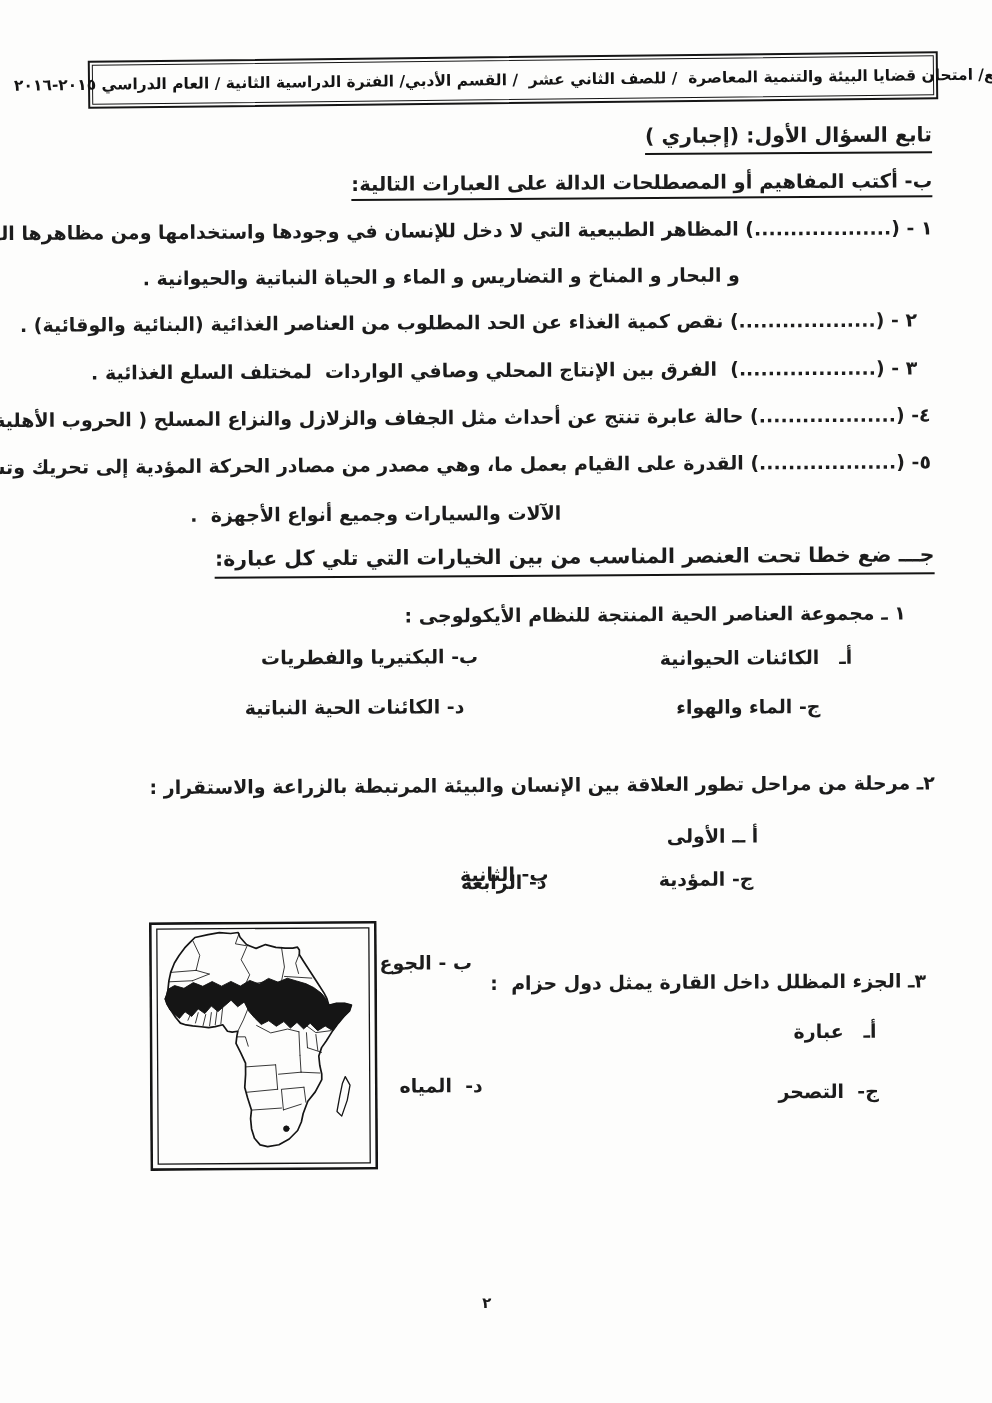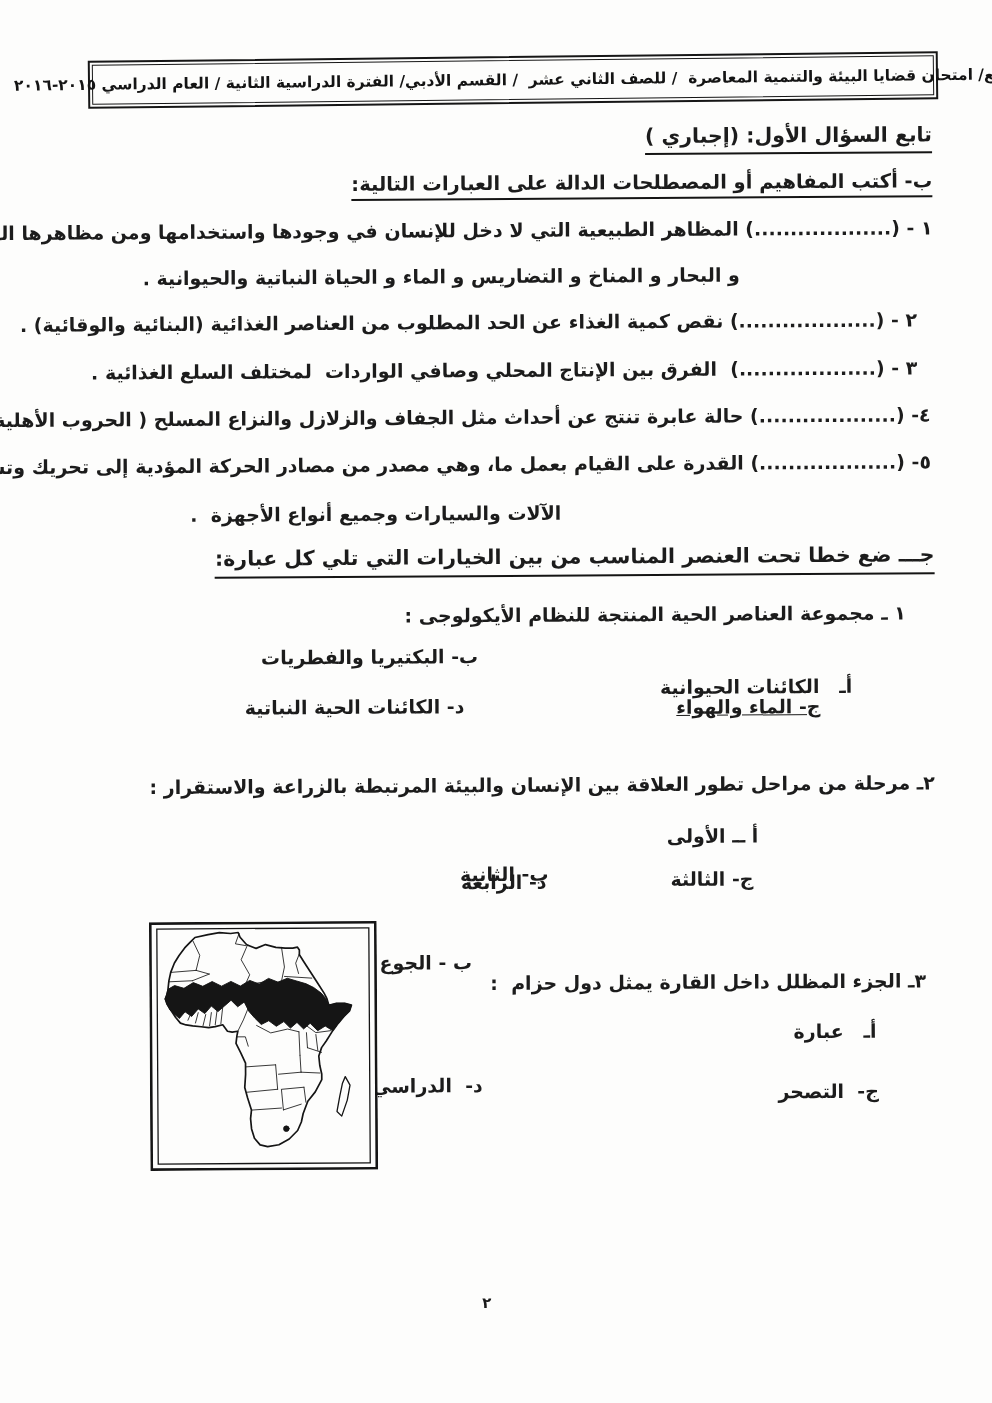--- a/index.html
+++ b/index.html
@@ -72,36 +72,36 @@
     <div class="line" style="top:359px;right:73px;">٣ - (...................)  الفرق بين الإنتاج المحلي وصافي الواردات  لمختلف السلع الغذائية .</div>
 
     <div class="line" style="top:406px;right:60px;">٤- (...................) حالة عابرة تنتج عن أحداث مثل الجفاف والزلازل والنزاع المسلح ( الحروب الأهلية) .</div>
 
     <div class="line" style="top:453px;right:60px;">٥- (...................) القدرة على القيام بعمل ما، وهي مصدر من مصادر الحركة المؤدية إلى تحريك وتشغيل</div>
     <div class="line" style="top:502px;right:430px;">الآلات والسيارات وجميع أنواع الأجهزة  .</div>
 
     <div class="line bighead" style="top:545px;right:57px;">جـــ ضع خطا تحت العنصر المناسب من بين الخيارات التي تلي كل عبارة:</div>
 
     <div class="line" style="top:604px;right:86px;">١ ـ مجموعة العناصر الحية المنتجة للنظام الأيكولوجى :</div>
-    <div class="line opt" style="top:648px;right:140px;margin-top:29px;">أـ   الكائنات الحيوانية</div>
+    <div class="line opt" style="top:648px;right:140px;">أـ   الكائنات الحيوانية</div>
     <div class="line opt" style="top:645px;right:514px;">ب- البكتيريا والفطريات</div>
-    <div class="line opt" style="top:697px;right:172px;text-decoration:underline;">ج- الماء والهواء</div>
+    <div class="line opt" style="top:697px;right:172px;">ج- الماء والهواء</div>
     <div class="line opt" style="top:695px;right:528px;">د- الكائنات الحية النباتية</div>
 
     <div class="line" style="top:774px;right:58px;">٢ـ مرحلة من مراحل تطور العلاقة بين الإنسان والبيئة المرتبطة بالزراعة والاستقرار :</div>
     <div class="line opt" style="top:826px;right:235px;">أ ــ الأولى</div>
     <div class="line opt" style="top:823px;right:445px;margin-top:40px;">ب- الثانية</div>
-    <div class="line opt" style="top:869px;right:240px;">ج- الثالثة</div>
+    <div class="line opt" style="top:869px;right:240px;">ج- المؤدية</div>
     <div class="line opt" style="top:871px;right:447px;">د- الرابعة</div>
 
     <div class="line" style="top:972px;right:68px;">٣ـ الجزء المظلل داخل القارة يمثل دول حزام  :</div>
     <div class="line opt" style="top:1022px;right:118px;">أـ   عبارة</div>
     <div class="line opt" style="top:951px;right:522px;">ب - الجوع</div>
     <div class="line opt" style="top:1082px;right:116px;text-align:right;">ج-  التصحر</div>
-    <div class="line opt" style="top:1074px;right:512px;">د-  الدراسي</div>
+    <div class="line opt" style="top:1074px;right:512px;">د-  المياه</div>
 
     <div class="map-wrap">
       <svg viewBox="0 0 228 249" width="228" height="249">
         <rect x="1.5" y="1.5" width="225" height="246" fill="#fdfdfc" stroke="#151515" stroke-width="2.6"></rect>
         <rect x="8" y="7" width="212" height="235" fill="none" stroke="#151515" stroke-width="1.3"></rect>
         <g transform="translate(16,10) scale(0.94)" stroke="#151515" stroke-linejoin="round" stroke-linecap="round">
           <path fill="#fdfdfc" stroke-width="1.8" d="M32,6 L46,3 L58,1 L70,2 L78,1 L80,6 L87,14 L97,18 L107,14 L118,17 L128,18 L136,18 L141,17 L143,20 L143,25 L148,33 L155,44 L162,55 L169,66 L172,72 L174,79 L182,77 L191,77 L198,79 L196,85 L190,91 L184,98 L178,106 L171,117 L166,124 L163,133 L164,143 L166,152 L166,158 L159,171 L151,181 L146,194 L144,203 L140,212 L131,221 L120,227 L108,229 L100,227 L94,220 L91,210 L90,199 L91,190 L87,177 L84,166 L85,152 L85,140 L80,129 L75,119 L76,111 L77,106 L71,107 L66,106 L61,99 L53,101 L46,102 L38,101 L29,100 L22,99 L16,97 L11,91 L7,85 L2,77 L0,71 L2,67 L3,61 L4,52 L6,43 L10,33 L15,25 L21,17 L27,11 Z"></path>
           <path fill="none" stroke-width="0.9" d="M30,10 L37,25 L33,41 M6,43 L33,41 M4,53 L29,52 M29,52 L47,45 M33,41 L47,45 M79,2 L75,13 L86,15 M88,14 L81,30 L90,46 L85,57 M85,57 L110,53 M124,17 L127,38 L124,52 M127,48 L156,50 M143,24 L139,34 L142,45 M16,89 L21,82 M24,94 L28,85 M32,97 L35,86 M40,100 L43,88 M47,100 L49,86 M53,99 L55,84 M59,98 L61,81 M77,106 L83,94 L88,82 M97,100 L112,108 L130,104 L142,107 M148,99 L160,108 L176,106 M150,108 L151,124 M160,110 L162,127 M142,107 L143,132 M76,112 L85,112 L88,122 M85,144 L117,142 M117,142 L119,168 M86,171 L119,168 M120,152 L144,150 M143,132 L144,150 M144,150 L164,151 M151,124 L166,129 M124,168 L147,166 M91,190 L123,188 M123,168 L125,190 M147,166 L149,182 M125,190 L144,184"></path>
           <path fill="#151515" stroke-width="1" d="M0,71 L3,61 L10,57 L20,60 L30,54 L40,58 L50,53 L60,58 L70,53 L80,58 L90,52 L100,56 L110,50 L120,54 L130,50 L140,53 L150,56 L158,60 L166,66 L171,72 L174,79 L182,77 L191,77 L198,79 L196,85 L190,91 L184,98 L178,106 L170,101 L162,106 L154,98 L147,104 L140,97 L133,103 L126,96 L118,101 L110,95 L102,99 L95,92 L89,85 L84,75 L77,80 L70,73 L63,79 L56,85 L49,79 L42,87 L35,82 L28,90 L21,85 L15,92 L9,87 L5,83 L2,77 Z"></path>
           <path fill="#fdfdfc" stroke-width="1.4" d="M191,155 L196,164 L193,180 L187,197 L182,192 L185,176 L188,162 Z"></path>

